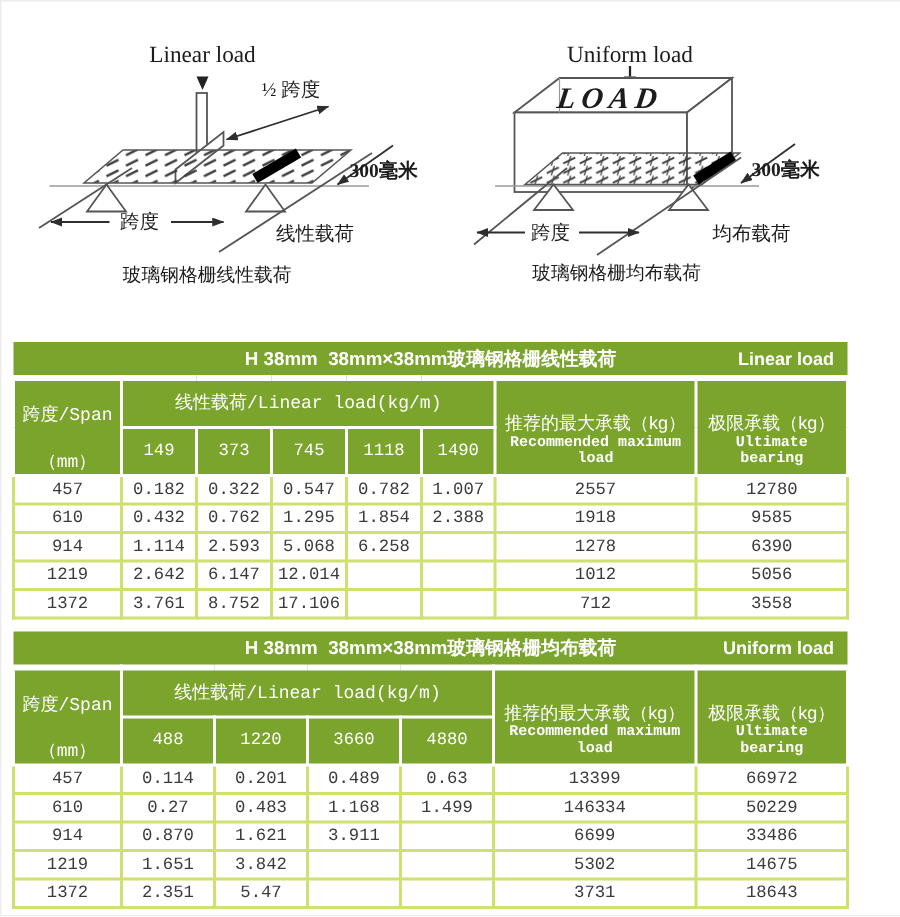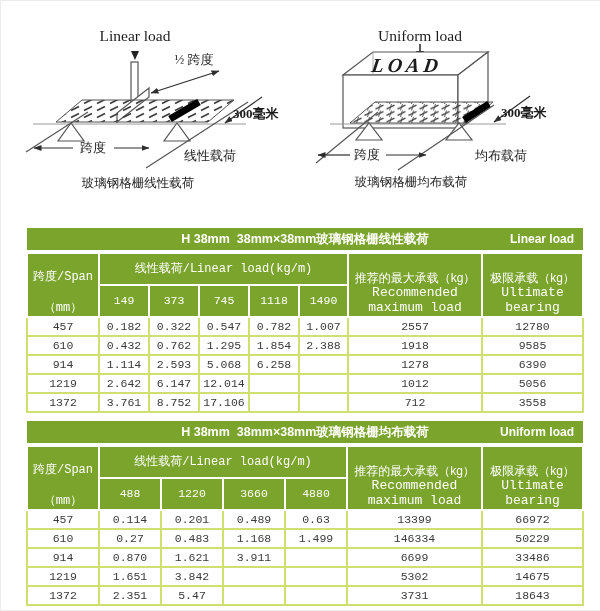--- a/index.html
+++ b/index.html
@@ -12,36 +12,36 @@
   .diag { position:absolute; top:0; }
   #diagram-linear  { left:18px; }
   #diagram-uniform { left:298px; }
   svg text { fill:#1c1c1c; }
   .svg-serif   { font-family:"Liberation Serif","DejaVu Serif",serif; }
   .svg-cn      { font-family:"Liberation Serif","DejaVu Serif",serif; font-size:13px; }
   .svg-cn-bold { font-family:"Liberation Serif","DejaVu Serif",serif; font-size:13px; font-weight:bold; }
   .svg-caption { font-family:"Liberation Serif","DejaVu Serif",serif; font-size:12.5px; }
   .load-word   { font-family:"Liberation Serif","DejaVu Serif",serif; font-size:20px; font-weight:bold; font-style:italic; letter-spacing:4px; }
 
-  table.tbl { position:absolute; left:26px; width:556px; border-collapse:collapse; table-layout:fixed; }
+  table.tbl { position:absolute; left:8px; width:556px; border-collapse:collapse; table-layout:fixed; }
   #t1 { top:228px; } #t2 { top:421px; }
 
   .titlebar th { background:#7aa42c; border:none; border-bottom:4px solid #ffffff; padding:0; height:22px; }
   .tb { position:relative; display:flex; align-items:center; justify-content:center; height:22px;
         color:#fff; font-weight:bold; font-size:12.5px; }
   .tb-title { white-space:pre; }
   .tb-tag { position:absolute; right:9px; font-size:12px; font-weight:bold; }
 
   th.gh { background:#7aa42c; color:#fff; border:2px solid #ffffff; padding:0 2px;
           font-weight:normal; text-align:center; vertical-align:middle; }
   .h-mix  { font-family:"Liberation Mono","DejaVu Sans Mono",monospace; font-size:12px; line-height:1.3; }
   .h-load { font-family:"Liberation Mono","DejaVu Sans Mono",monospace; font-size:12px; height:17px; }
   .h-num  { font-family:"Liberation Mono","DejaVu Sans Mono",monospace; font-size:11.5px; height:18px; }
   .h-cn   { font-size:12px; line-height:1.25; display:block;margin-top:16px; }
-  .h-en   { font-family:"Liberation Mono","DejaVu Sans Mono",monospace; font-size:13px; line-height:1.1; display:block; }
+  .h-en   { font-family:"Liberation Mono","DejaVu Sans Mono",monospace; font-size:10px; line-height:1.1; display:block;font-weight:bold; }
 
   td.dc { background:#fff; border:2px solid #cfe070; color:#3a3a3a; text-align:center;
           vertical-align:middle; height:17px; padding:0 2px;
           font-family:"Liberation Mono","DejaVu Sans Mono",monospace; font-size:11.5px; }
 </style>
 </head>
 <body>
 
 <div class="page">
 

